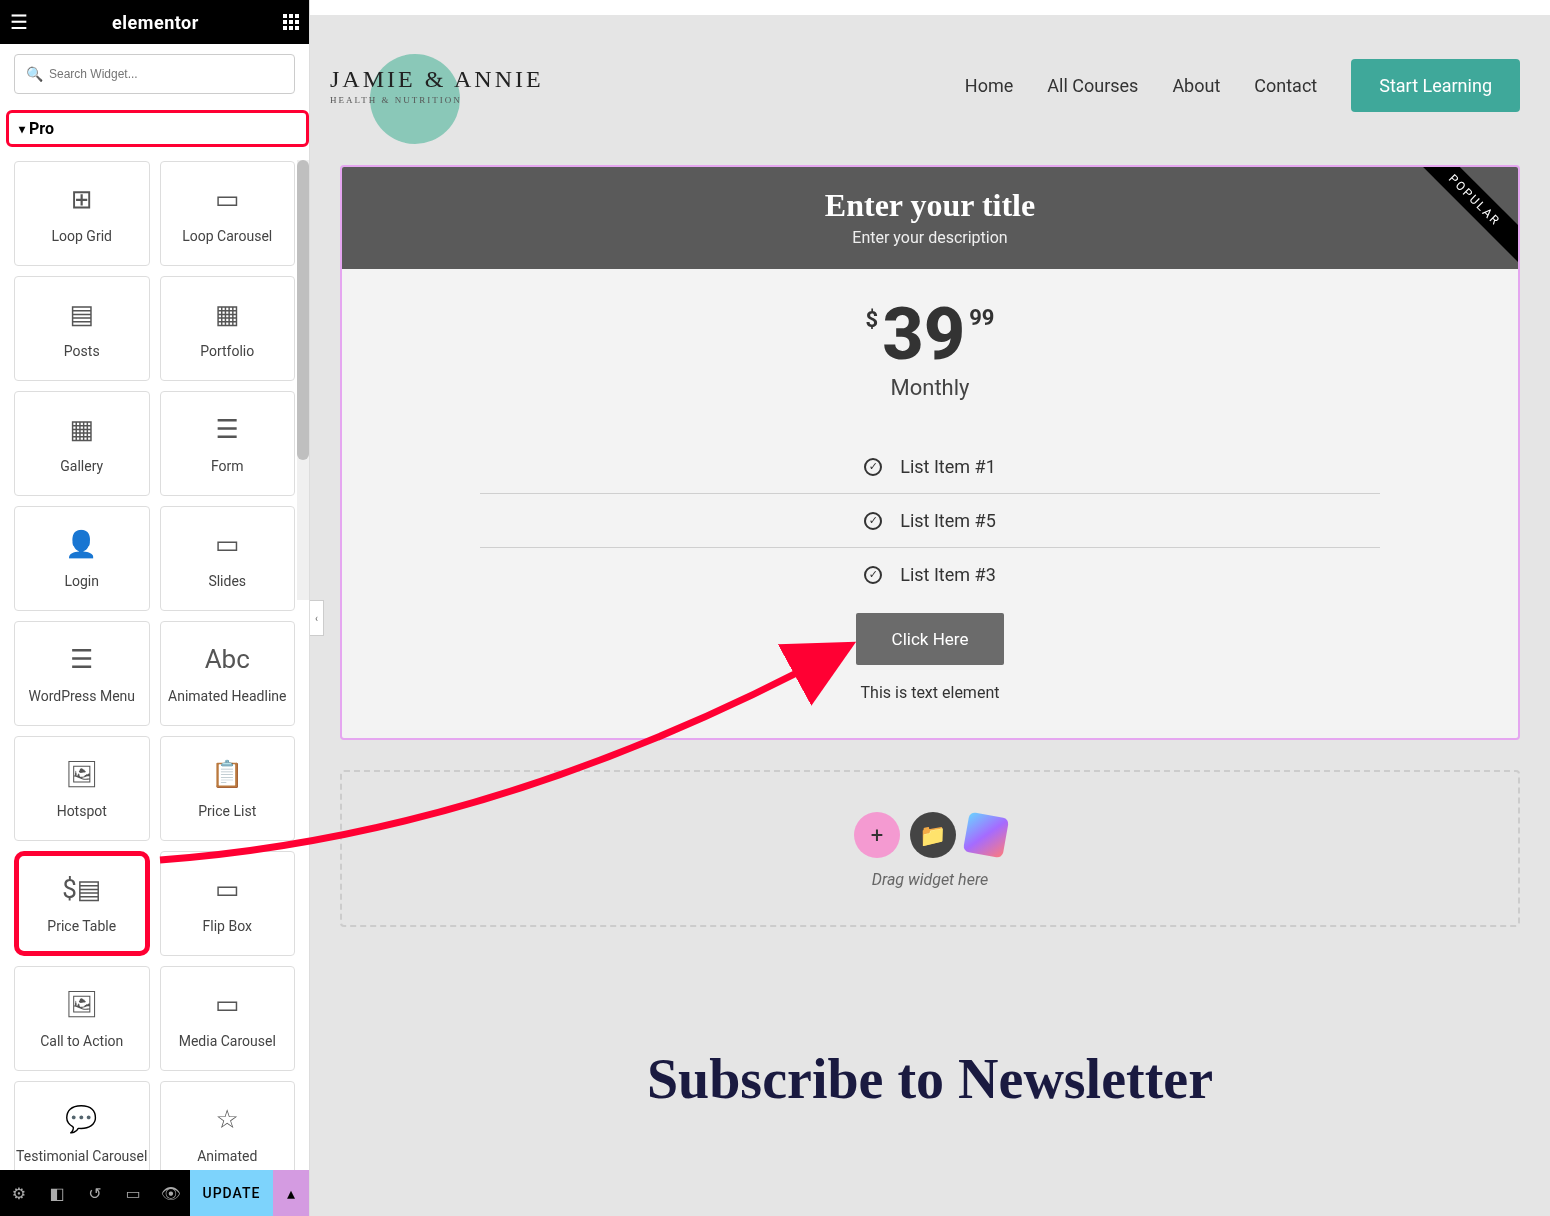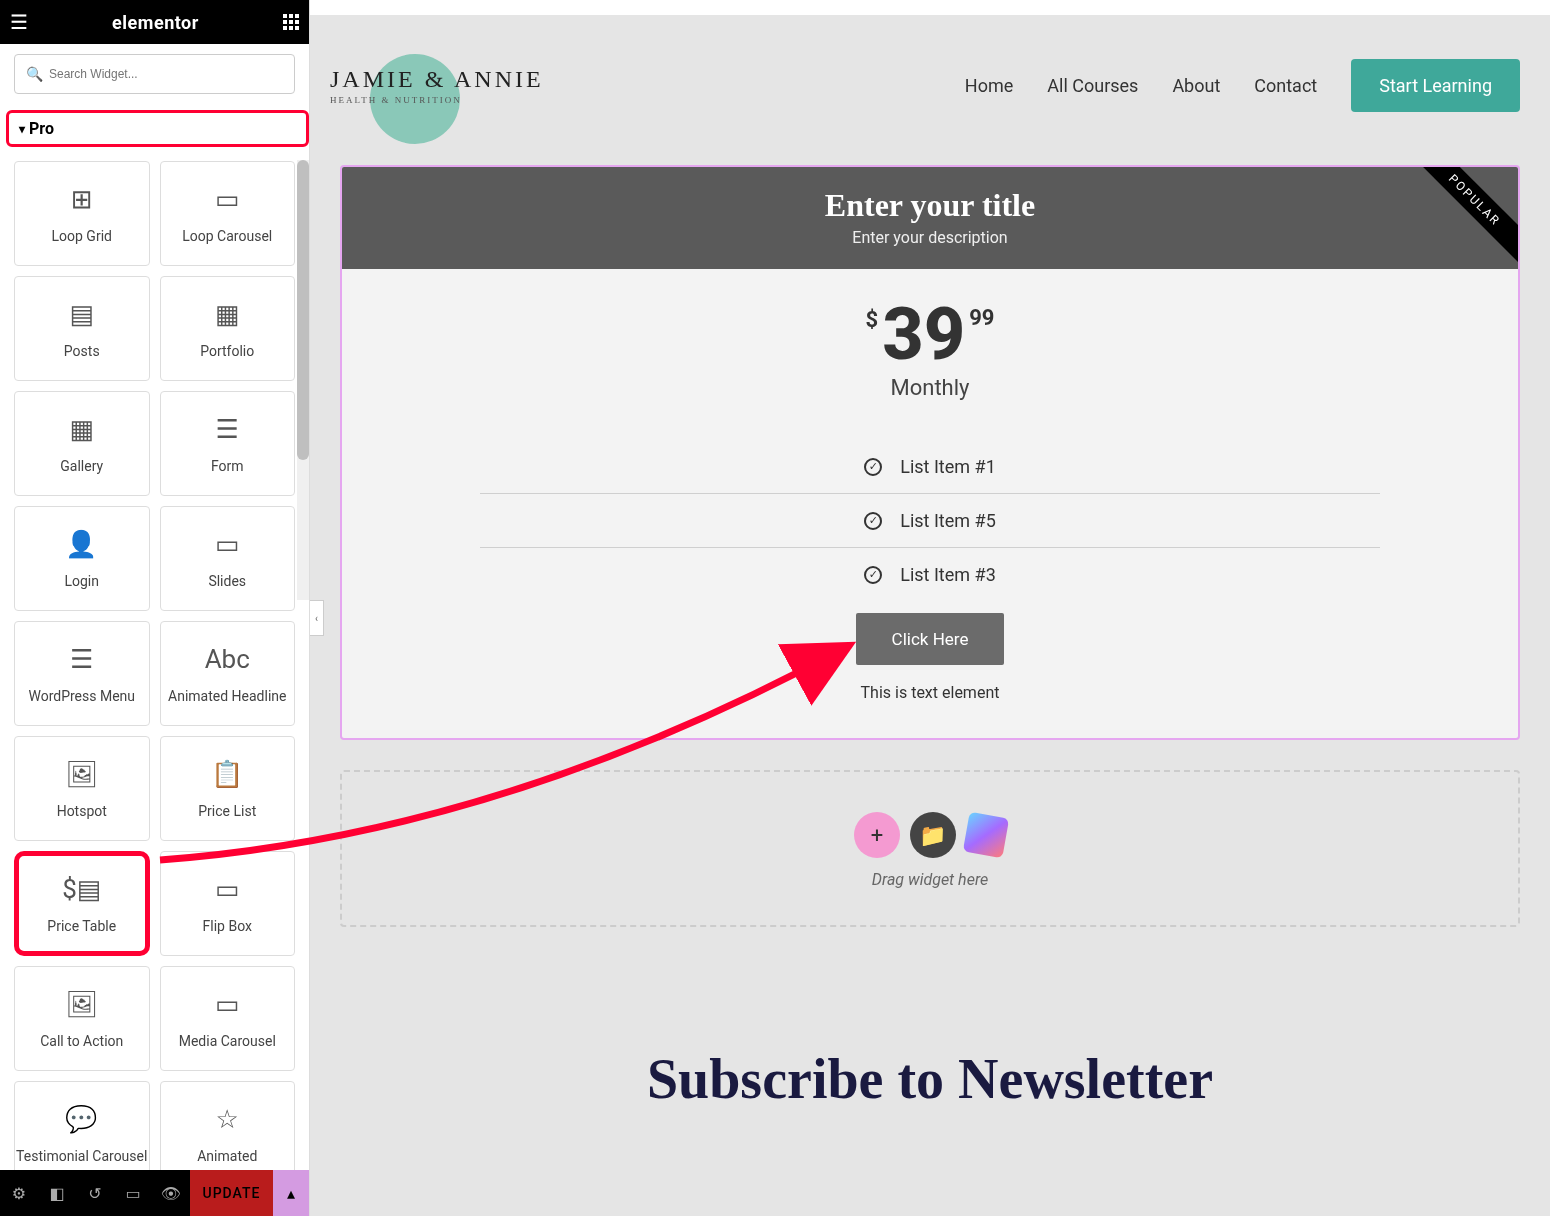--- a/index.html
+++ b/index.html
@@ -27,21 +27,21 @@
 .widget-item .wlabel { font-size: 14px; color: #444; text-align: center; }
 .widget-item.highlighted { border: 5px solid #ff0033; border-radius: 10px; }
 
 .sidebar-scroll-track { position: absolute; right: 0; top: 160px; width: 12px; height: 440px; background: #f0f0f0; }
 .sidebar-scroll-thumb { width: 100%; height: 300px; background: #bfbfbf; border-radius: 6px; }
 
 .collapse-tab { position: absolute; left: 310px; top: 600px; width: 14px; height: 36px; background: #fff; border: 1px solid #ccc; border-left: none; display: flex; align-items: center; justify-content: center; font-size: 10px; color: #666; cursor: pointer; z-index: 5; }
 
 .sidebar-footer { height: 46px; background: #000; display: flex; align-items: center; }
 .footer-icon { width: 38px; text-align: center; color: #aaa; font-size: 16px; cursor: pointer; }
-.update-btn { flex: 1; background: #b91c1c; color: #000; height: 100%; display: flex; align-items: center; justify-content: center; font-size: 14px; letter-spacing: 1px; font-weight: 500; cursor: pointer; margin-left: auto; }
+.update-btn { flex: 1; background: #7dd3fc; color: #000; height: 100%; display: flex; align-items: center; justify-content: center; font-size: 14px; letter-spacing: 1px; font-weight: 500; cursor: pointer; margin-left: auto; }
 .update-caret { width: 36px; background: #d49be1; height: 100%; display: flex; align-items: center; justify-content: center; color: #000; }
 
 
 .preview { position: absolute; left: 310px; top: 15px; right: 0; height: 1216px; background: #e5e5e5; overflow: hidden; }
 .site-header { height: 140px; display: flex; align-items: center; padding: 0 30px 0 20px; }
 .logo-area { display: flex; align-items: center; gap: 0; position: relative; }
 .logo-circle { width: 90px; height: 90px; background: #7fc4b2; border-radius: 50%; position: absolute; left: 40px; top: -12px; opacity: 0.9; }
 .logo-text { position: relative; font-family: Georgia, serif; color: #222; }
 .logo-text .line1 { font-size: 24px; letter-spacing: 3px; font-weight: 500; }
 .logo-text .line2 { font-size: 9px; letter-spacing: 2px; color: #555; margin-top: 2px; }

